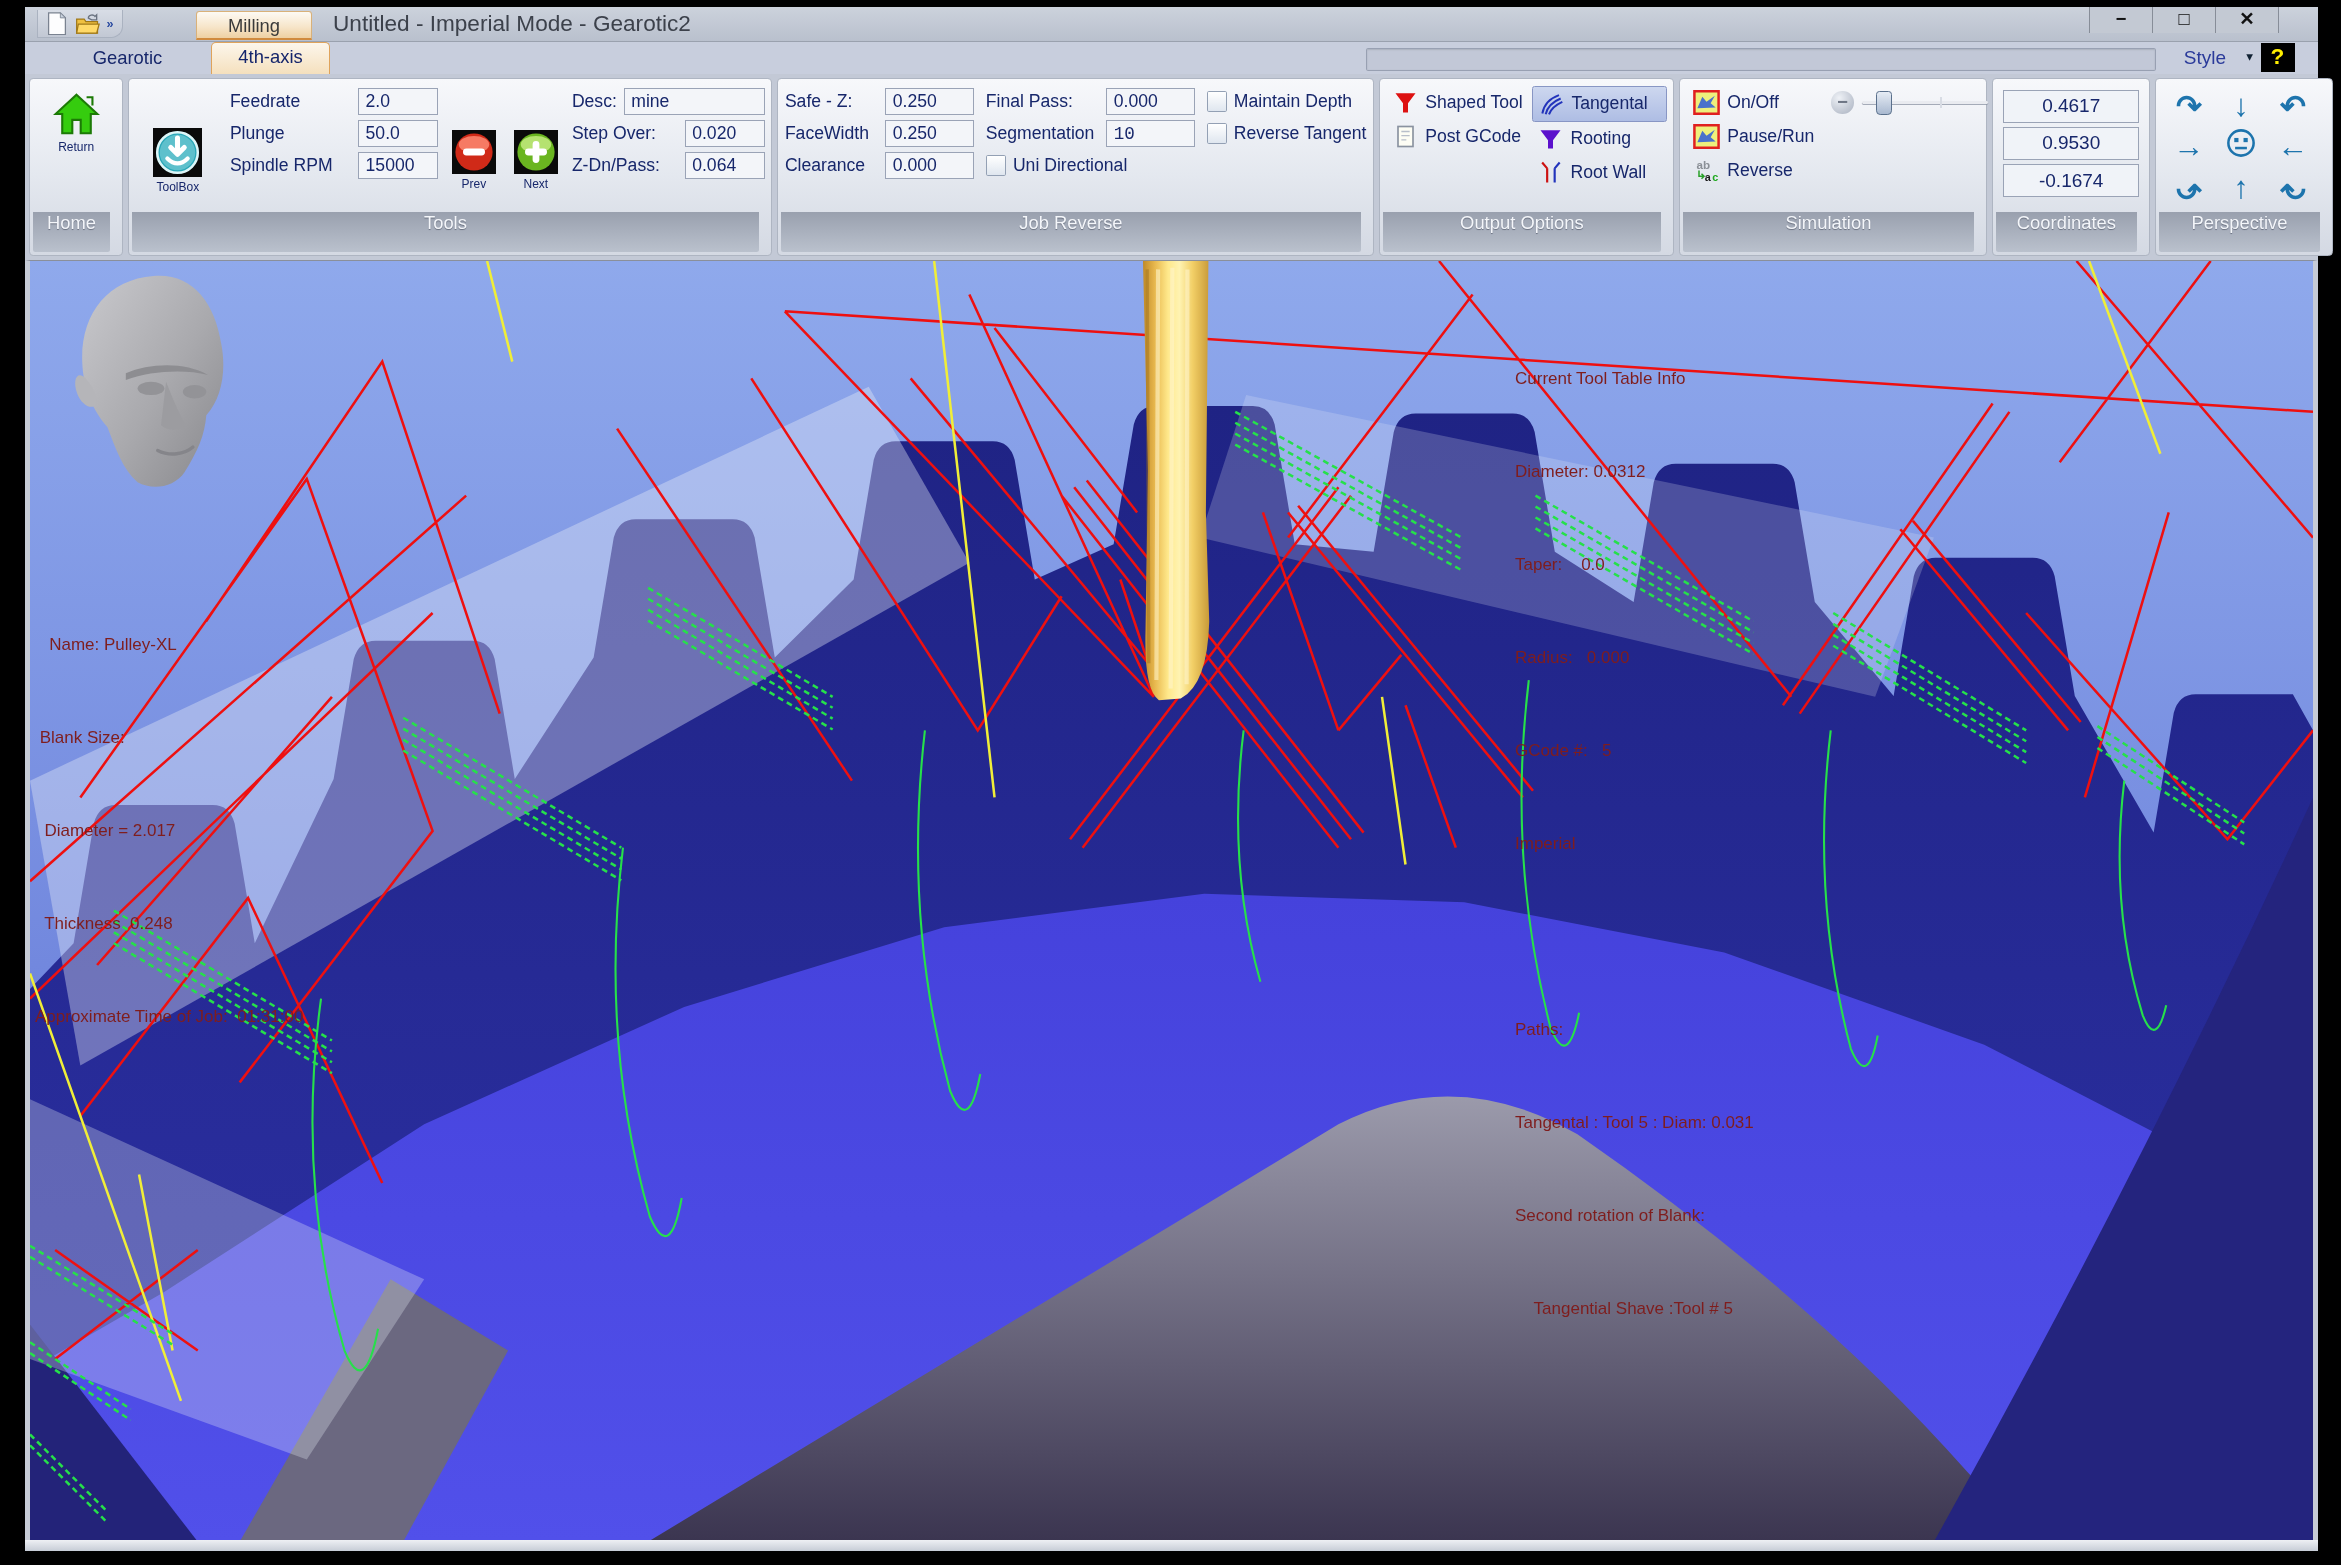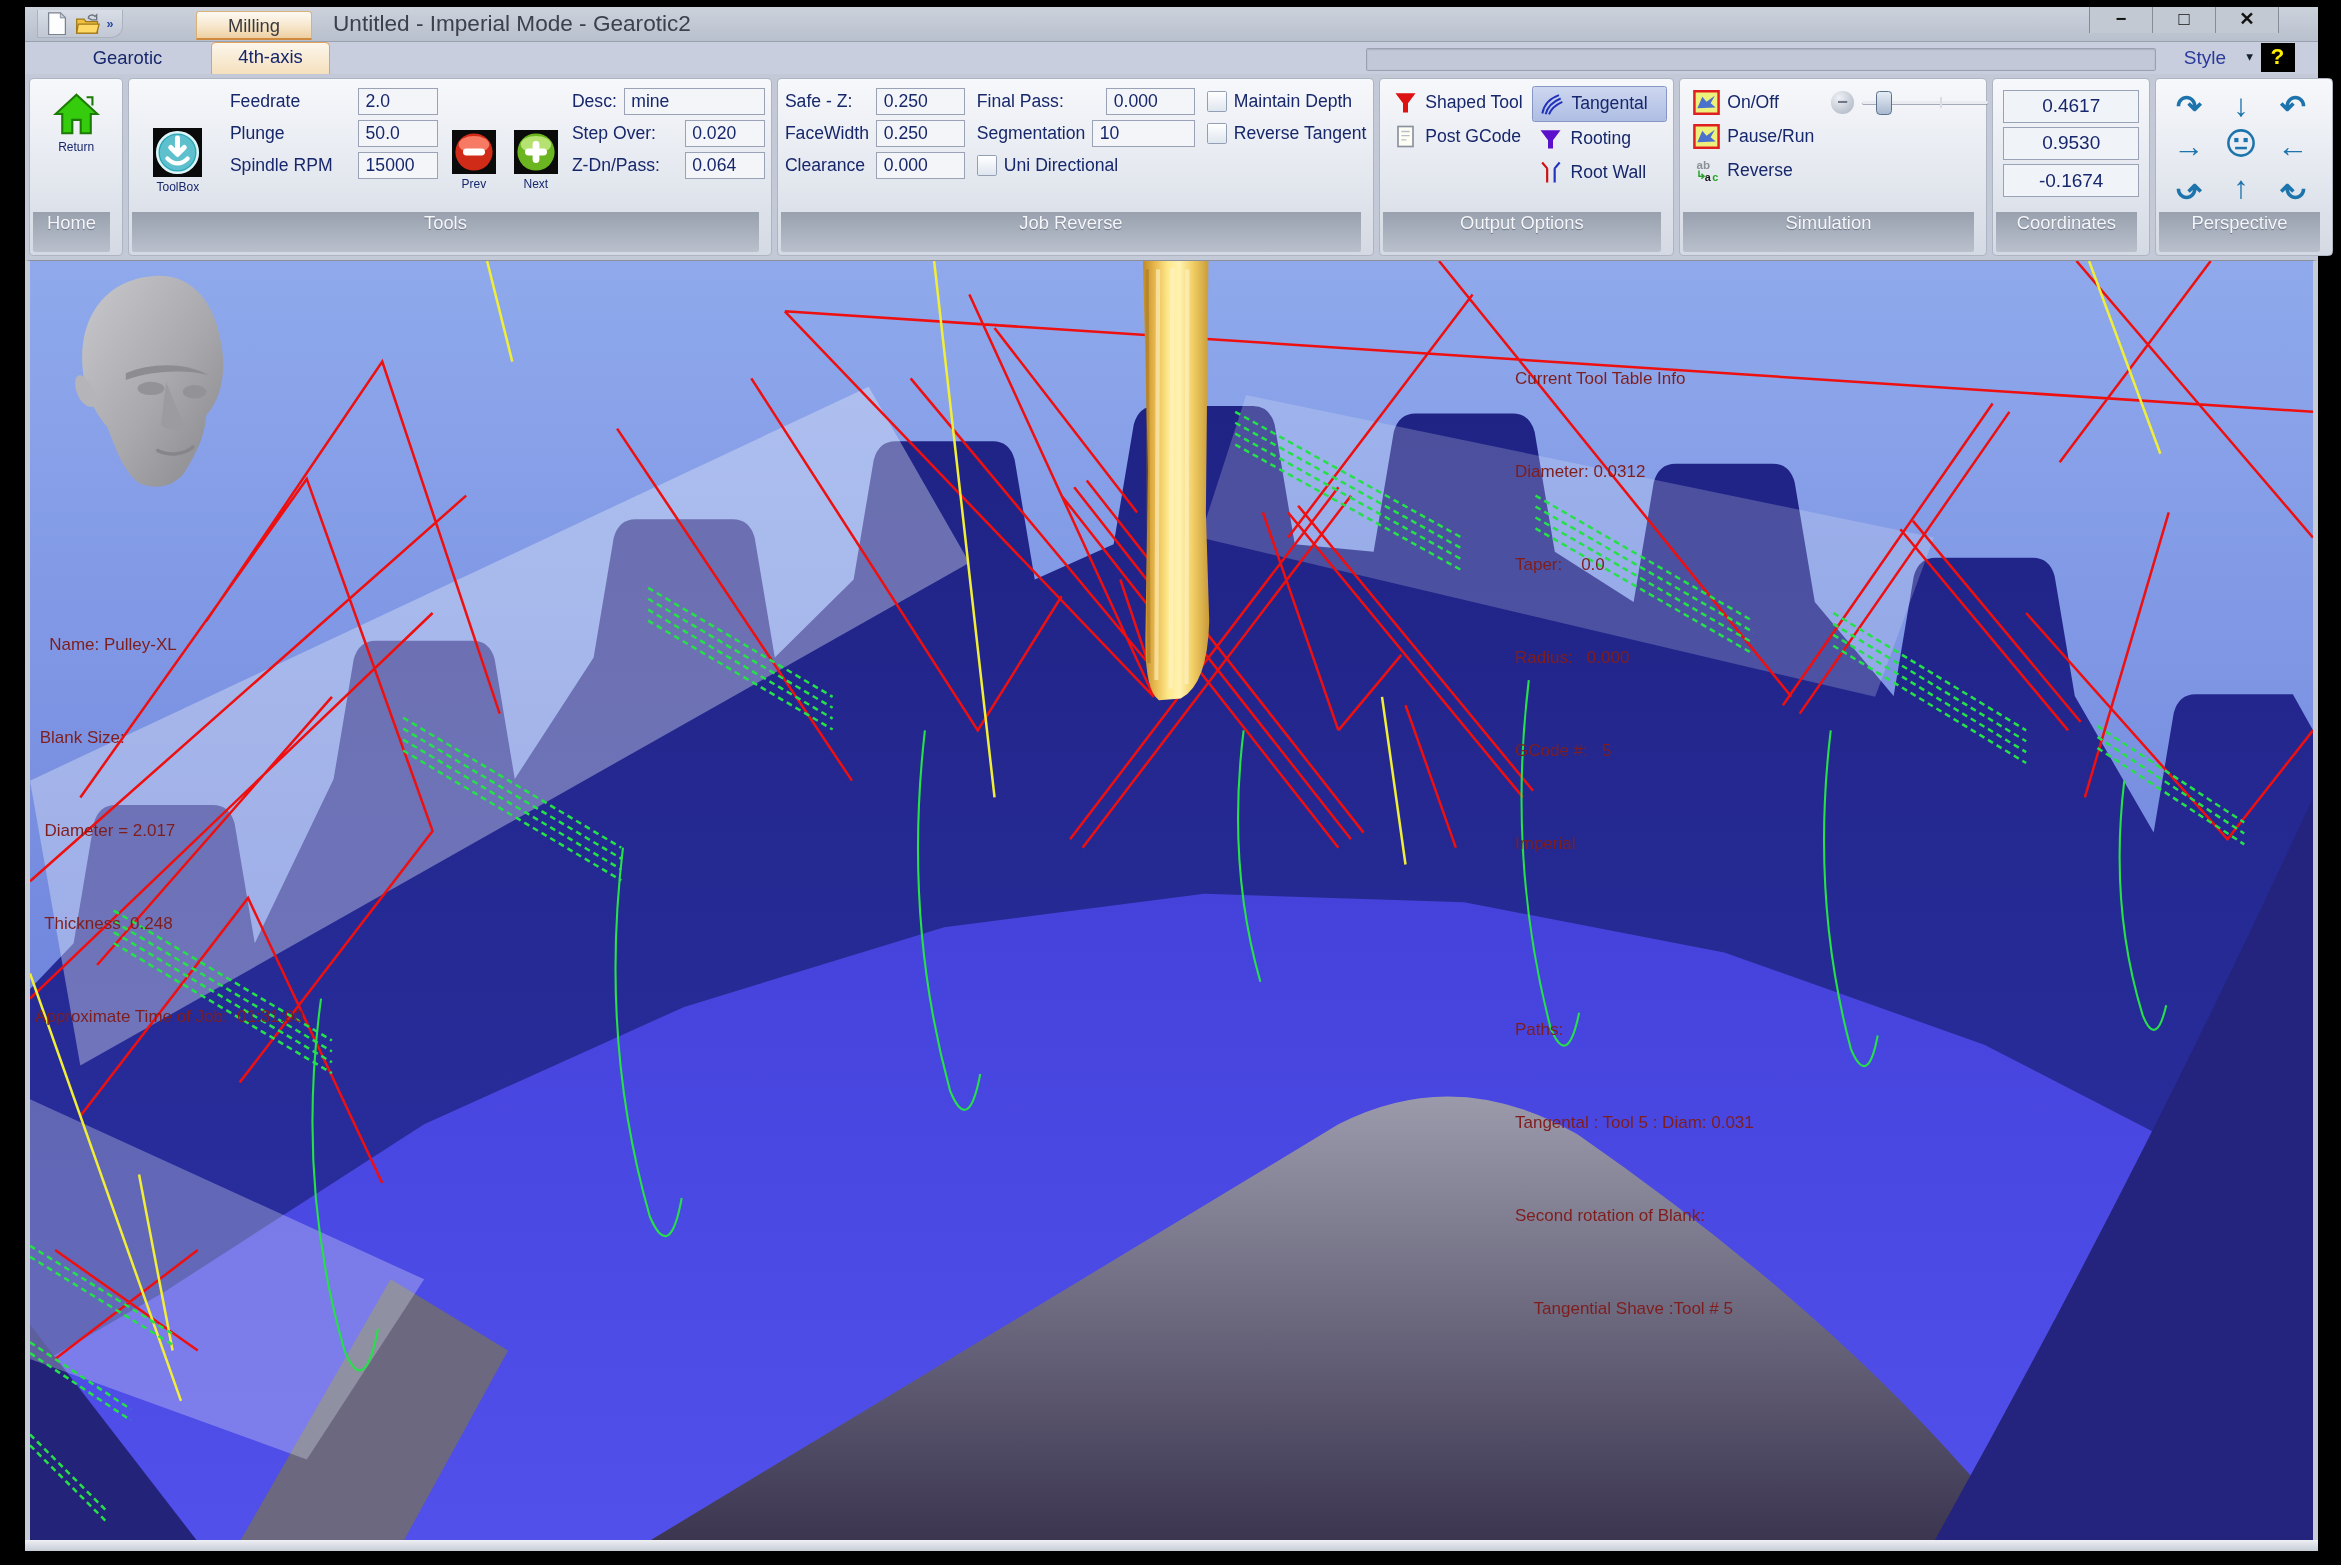--- a/index.html
+++ b/index.html
@@ -195,21 +195,21 @@
           <div class="field" style="width:89px;">0.000</div>
           </div>
       </div>
       <div style="width:220px;">
         <div class="frow">
             <span class="lbl">Final Pass:</span>
           <div class="field" style="width:89px;">0.000</div>
           </div>
         <div class="frow">
             <span class="lbl">Segmentation</span>
-          <div class="field" style="width:103px;">10</div>
+          <div class="field" style="width:89px;font-family:Liberation Mono, monospace;">10</div>
           </div>
         <div class="frow" style="justify-content:flex-start;">
           <div class="cb"></div>
           <span class="lbl">Uni Directional</span>
           </div>
       </div>
       <div style="flex:1;">
         <div class="frow" style="justify-content:flex-start;">
           <div class="cb"></div>
           <span class="lbl">Maintain Depth</span>

